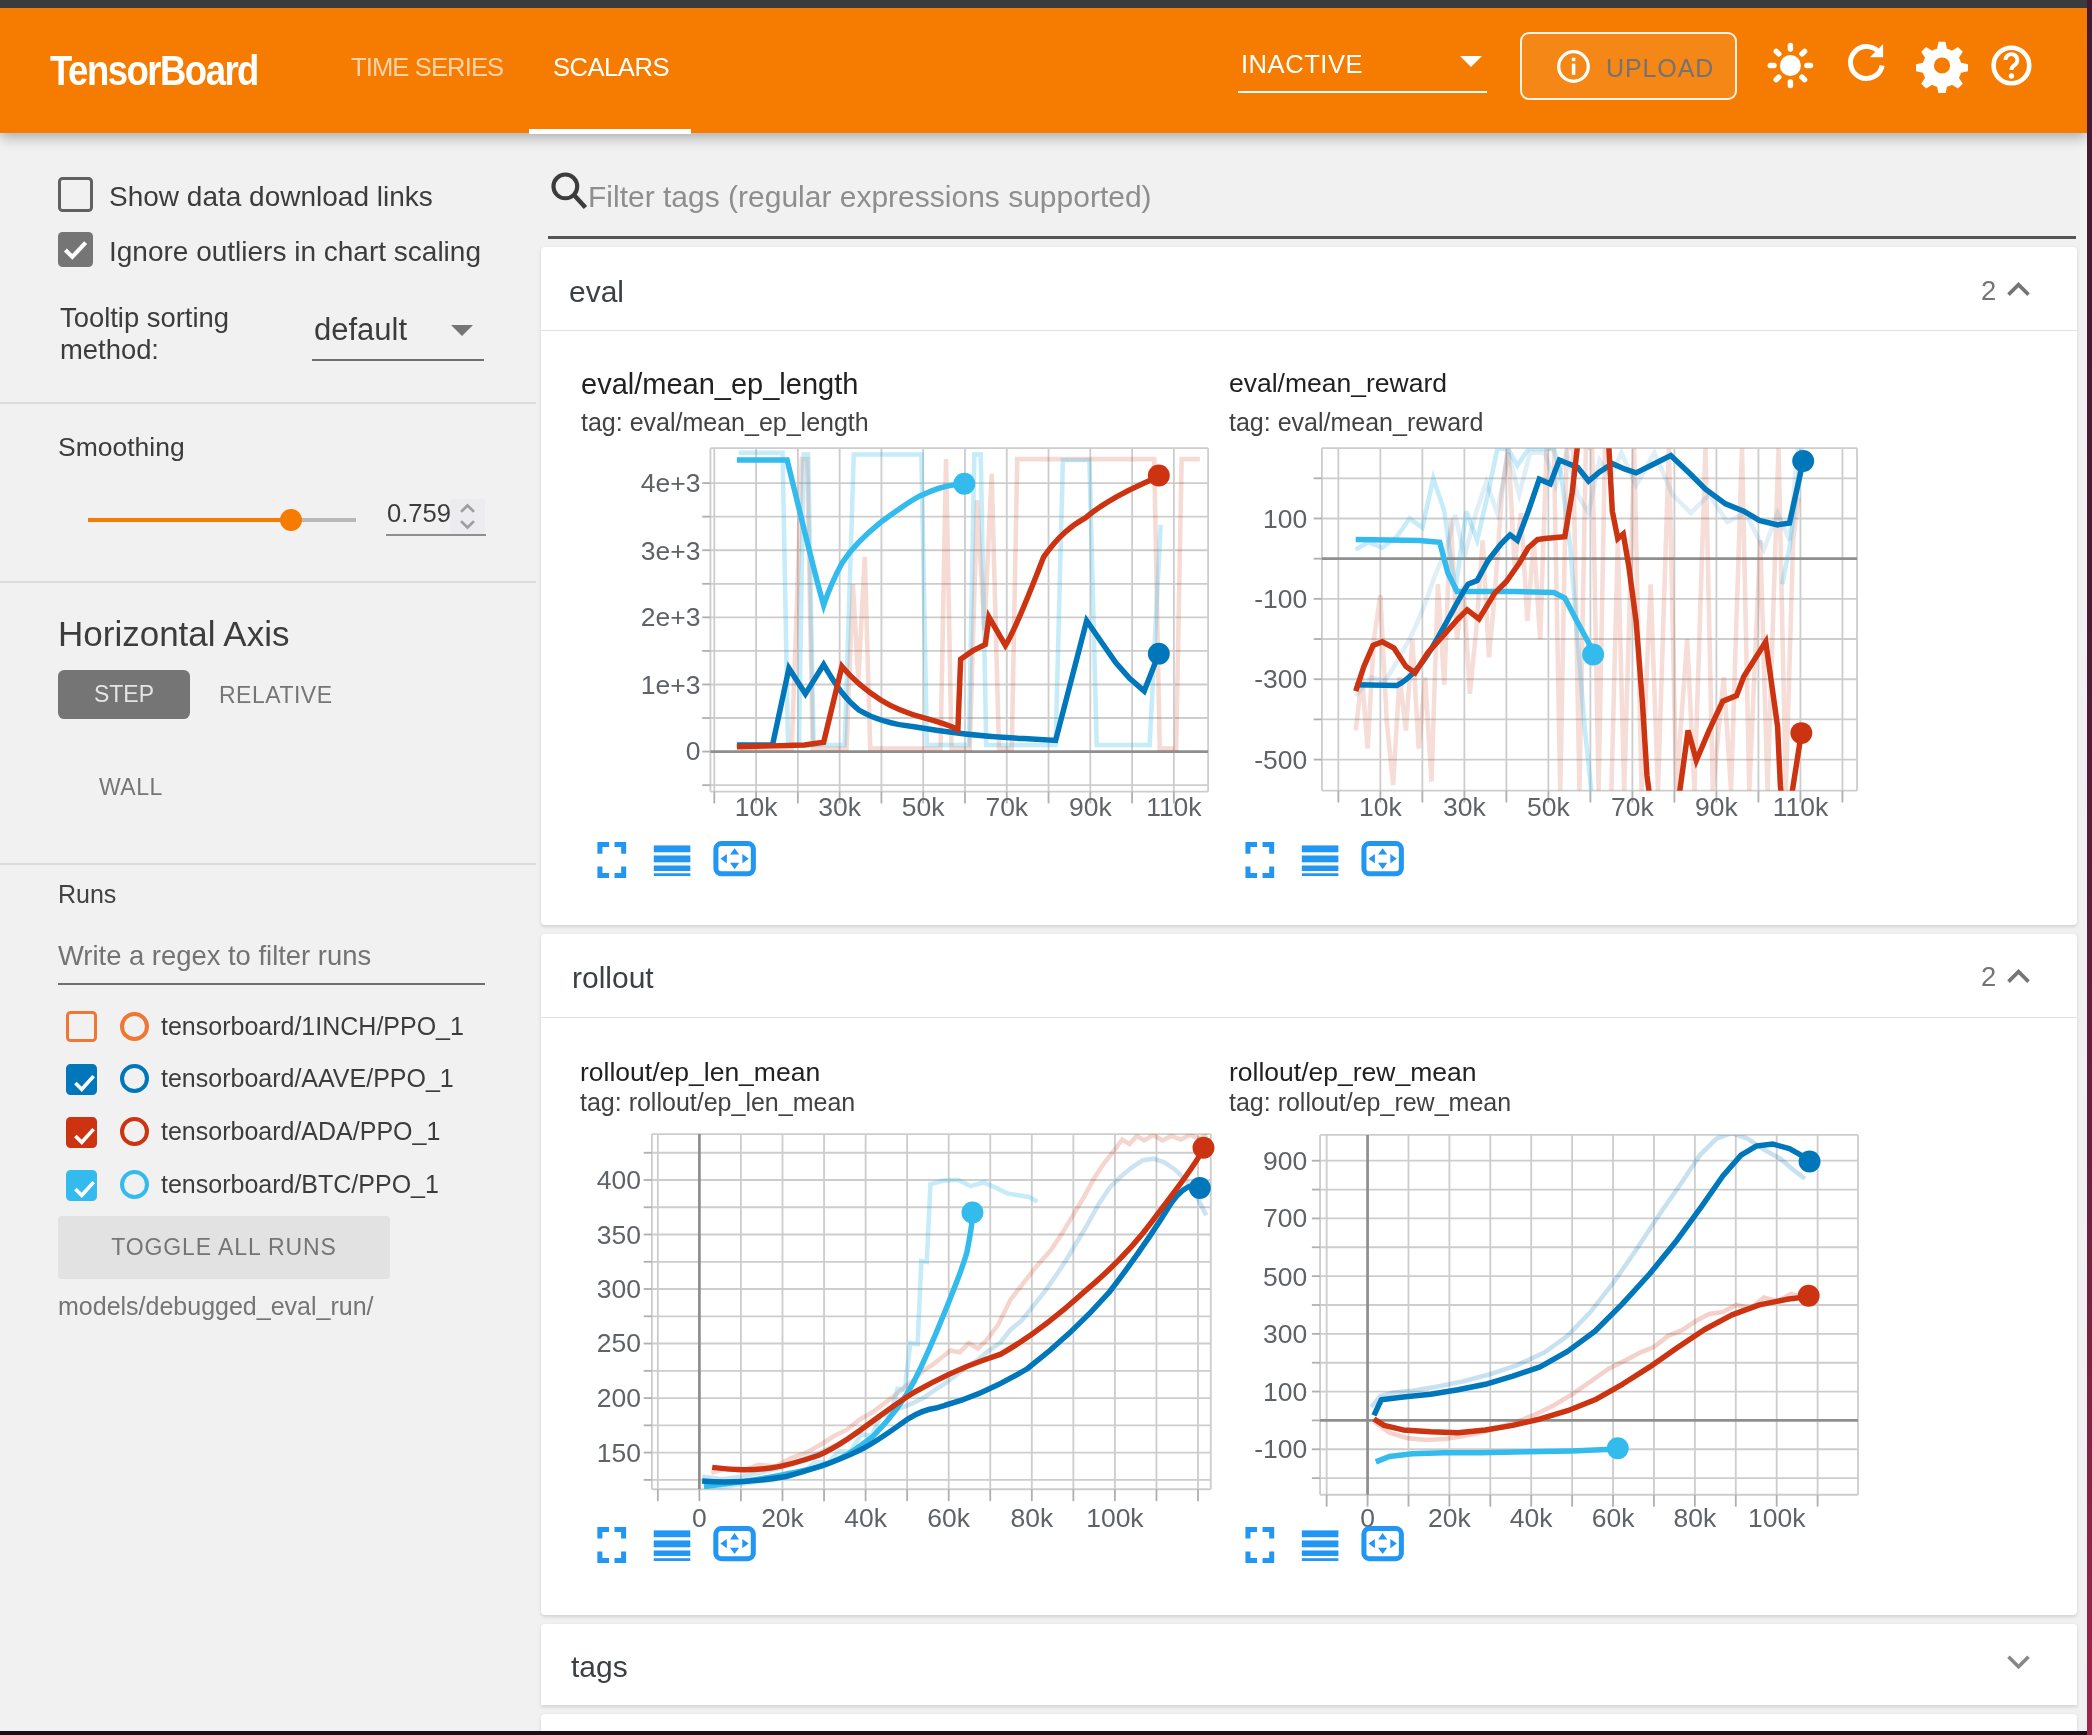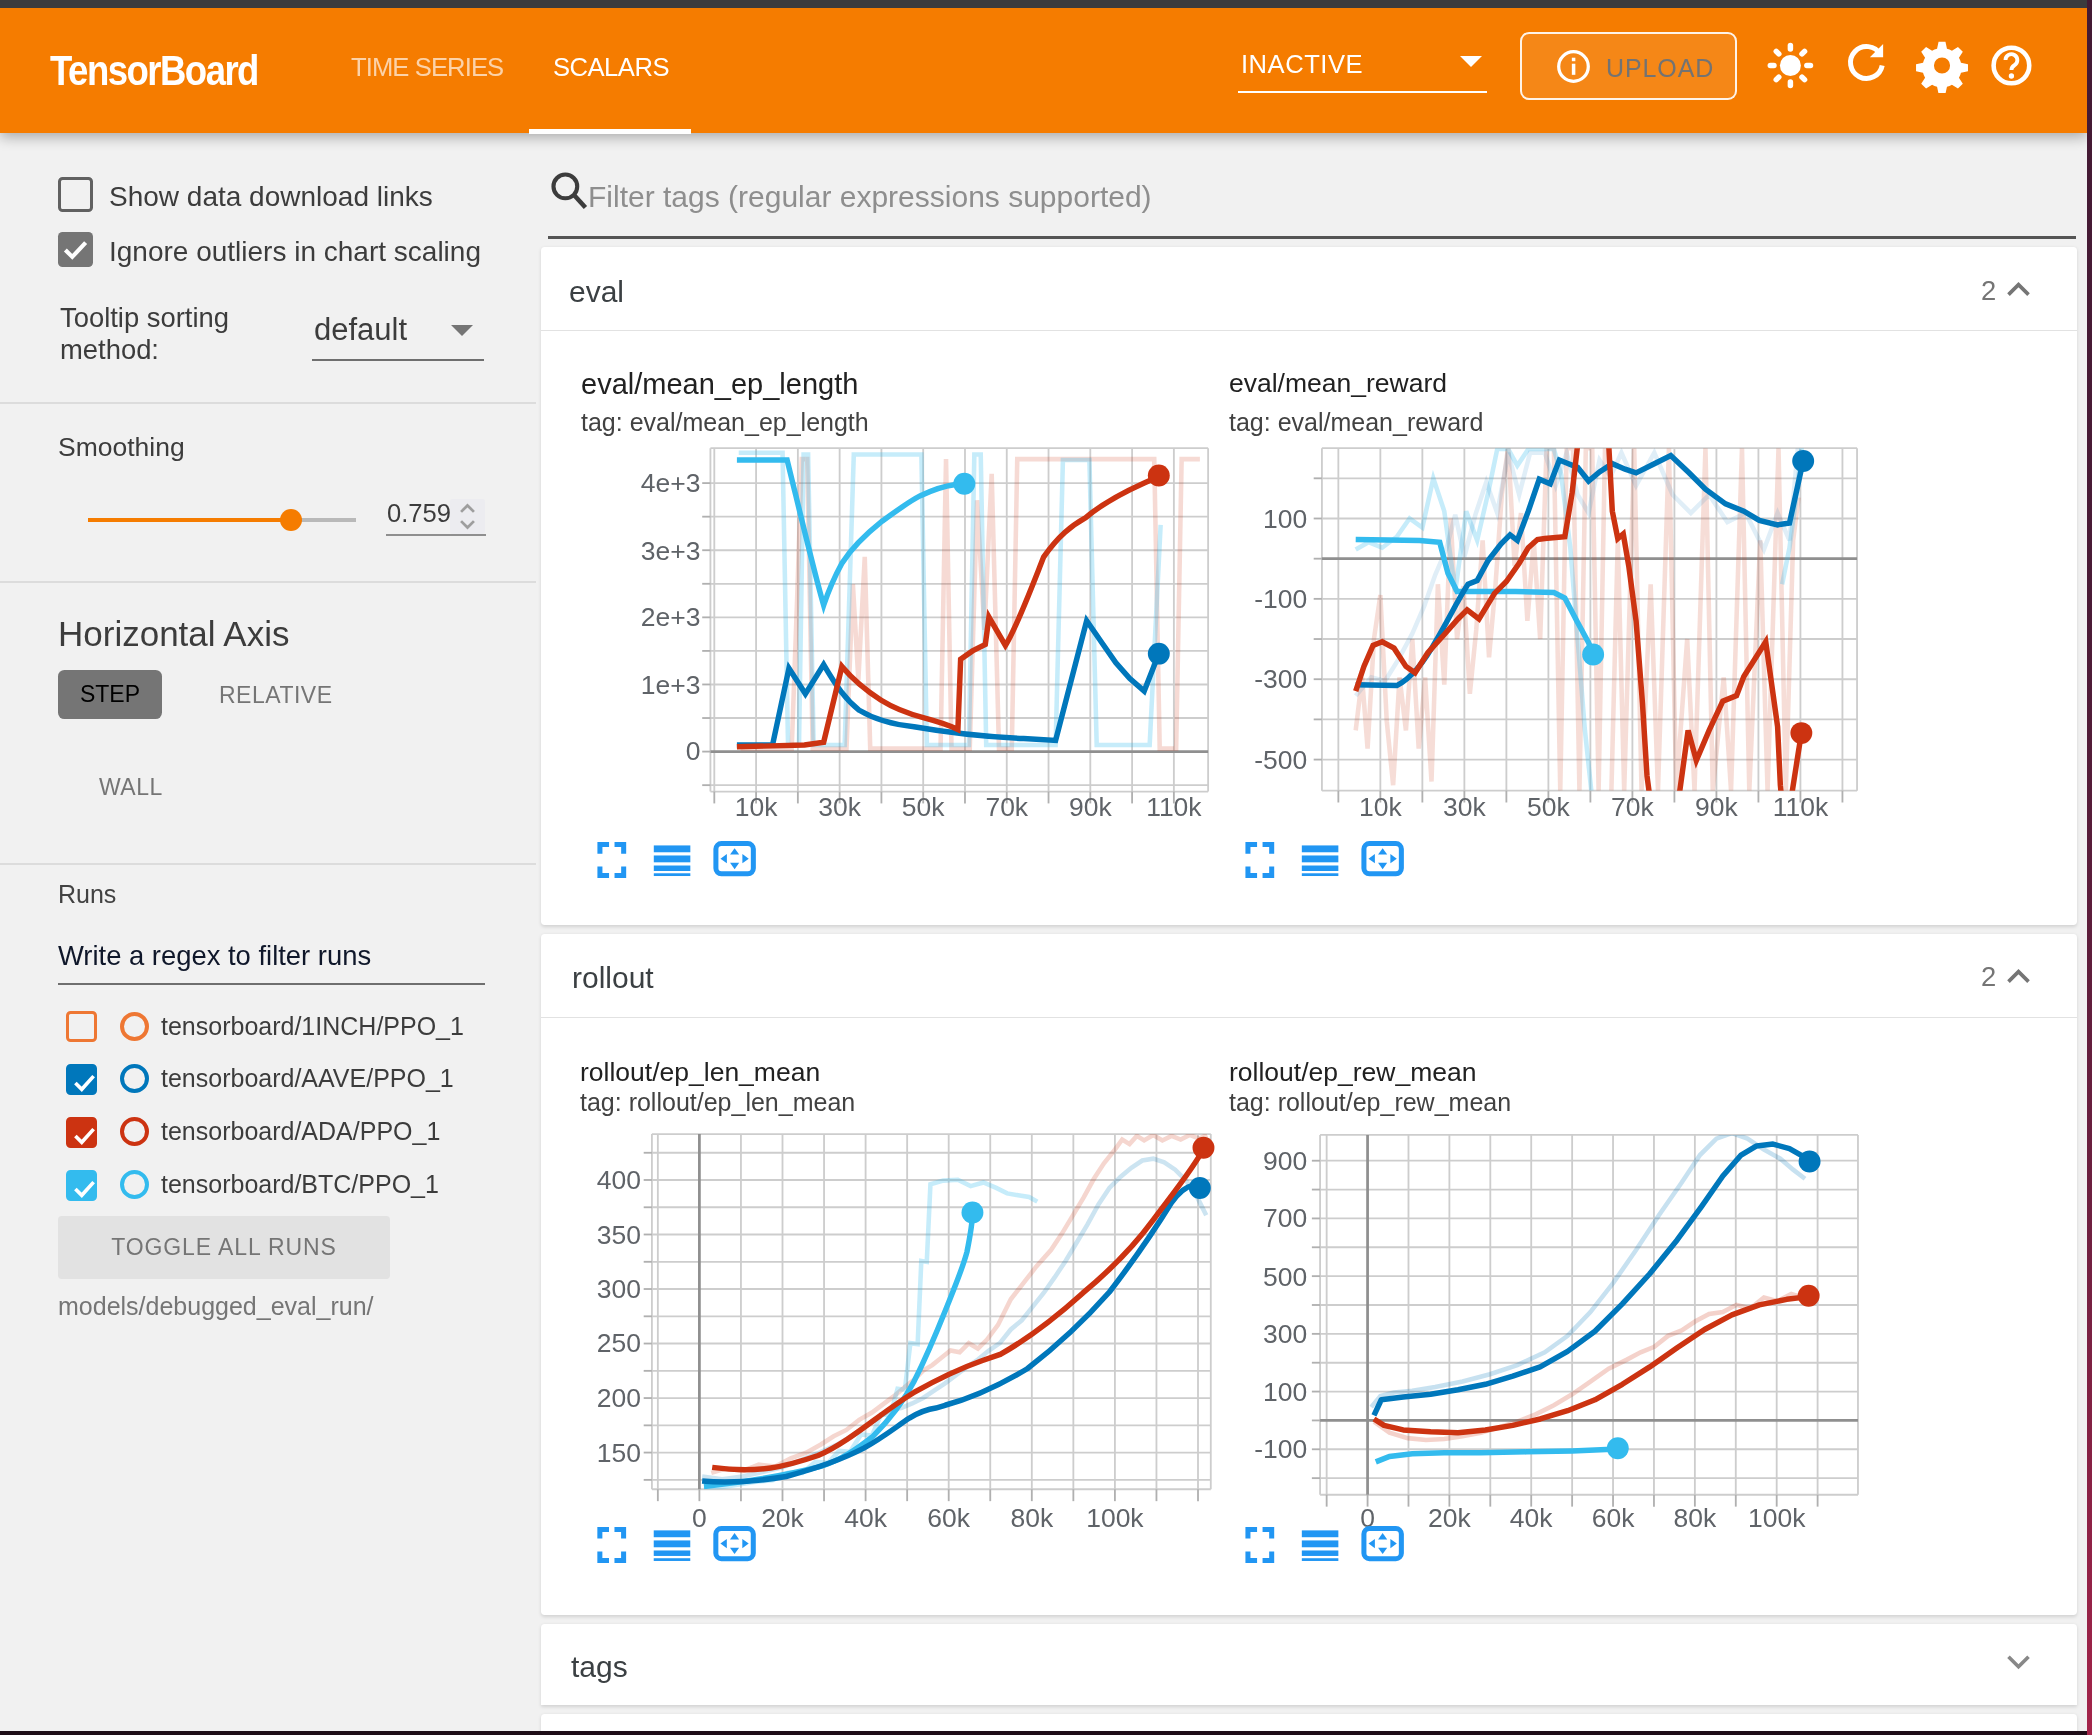--- a/index.html
+++ b/index.html
@@ -91,28 +91,28 @@
   <svg width="35" height="35" viewBox="0 0 38 38">
       <path d="M12 14 L19 7 L26 14" fill="none" stroke="#9e9e9e" stroke-width="3"></path>
       <path d="M12 24 L19 31 L26 24" fill="none" stroke="#9e9e9e" stroke-width="3"></path>
     </svg>
 </div>
 <div class="abs" style="left:386px;top:534px;width:100px;height:2.3px;background:#8f8f8f"></div>
 
 <div class="divider" style="top:581px"></div>
 
 <div class="abs" style="left:58px;top:614px;font-size:35px;color:#3c3c3c">Horizontal Axis</div>
-<div class="abs" style="left:58px;top:670px;width:104px;height:49px;background:#757575;border-radius:6.4px;color:#000000;font-size:23px;text-align:center;line-height:49px">STEP</div>
+<div class="abs" style="left:58px;top:670px;width:132px;height:49px;background:#757575;border-radius:6.4px;color:#e5e5e5;font-size:23px;text-align:center;line-height:49px">STEP</div>
 <div class="abs" style="left:219px;top:682px;font-size:23px;color:#757575;letter-spacing:0.5px">RELATIVE</div>
 <div class="abs" style="left:99px;top:774px;font-size:23px;color:#757575;letter-spacing:0.5px">WALL</div>
 
 <div class="divider" style="top:863px"></div>
 
 <div class="abs" style="left:58px;top:880px;font-size:25px;color:#424242">Runs</div>
-<div class="abs" style="left:58px;top:940px;font-size:27.4px;color:#0f172a">Write a regex to filter runs</div>
+<div class="abs" style="left:58px;top:940px;font-size:27.4px;color:#737373">Write a regex to filter runs</div>
 <div class="abs" style="left:58px;top:983px;width:427px;height:2.3px;background:#6f6f6f"></div>
 
 <div class="abs" style="left:66px;top:1011px;width:31px;height:31px;background:transparent;border:3.7px solid #ee7733;border-radius:4.6px"></div>
 <div class="abs" style="left:120px;top:1012px;width:29px;height:29px;border:4.1px solid #ee7733;border-radius:50%"></div>
 <div class="abs" style="left:161px;top:1012px;font-size:25px;color:#3c3c3c">tensorboard/1INCH/PPO_1</div>
 <div class="abs" style="left:66px;top:1064px;width:31px;height:31px;background:#0077bb;border:3.7px solid #0077bb;border-radius:4.6px">
     <svg width="31" height="31" viewBox="0 0 34 34" style="position:absolute;left:0;top:0">
       <path d="M7 17.5 L14 24.5 L27 10" fill="none" stroke="#fff" stroke-width="4"></path>
     </svg>
   </div>

